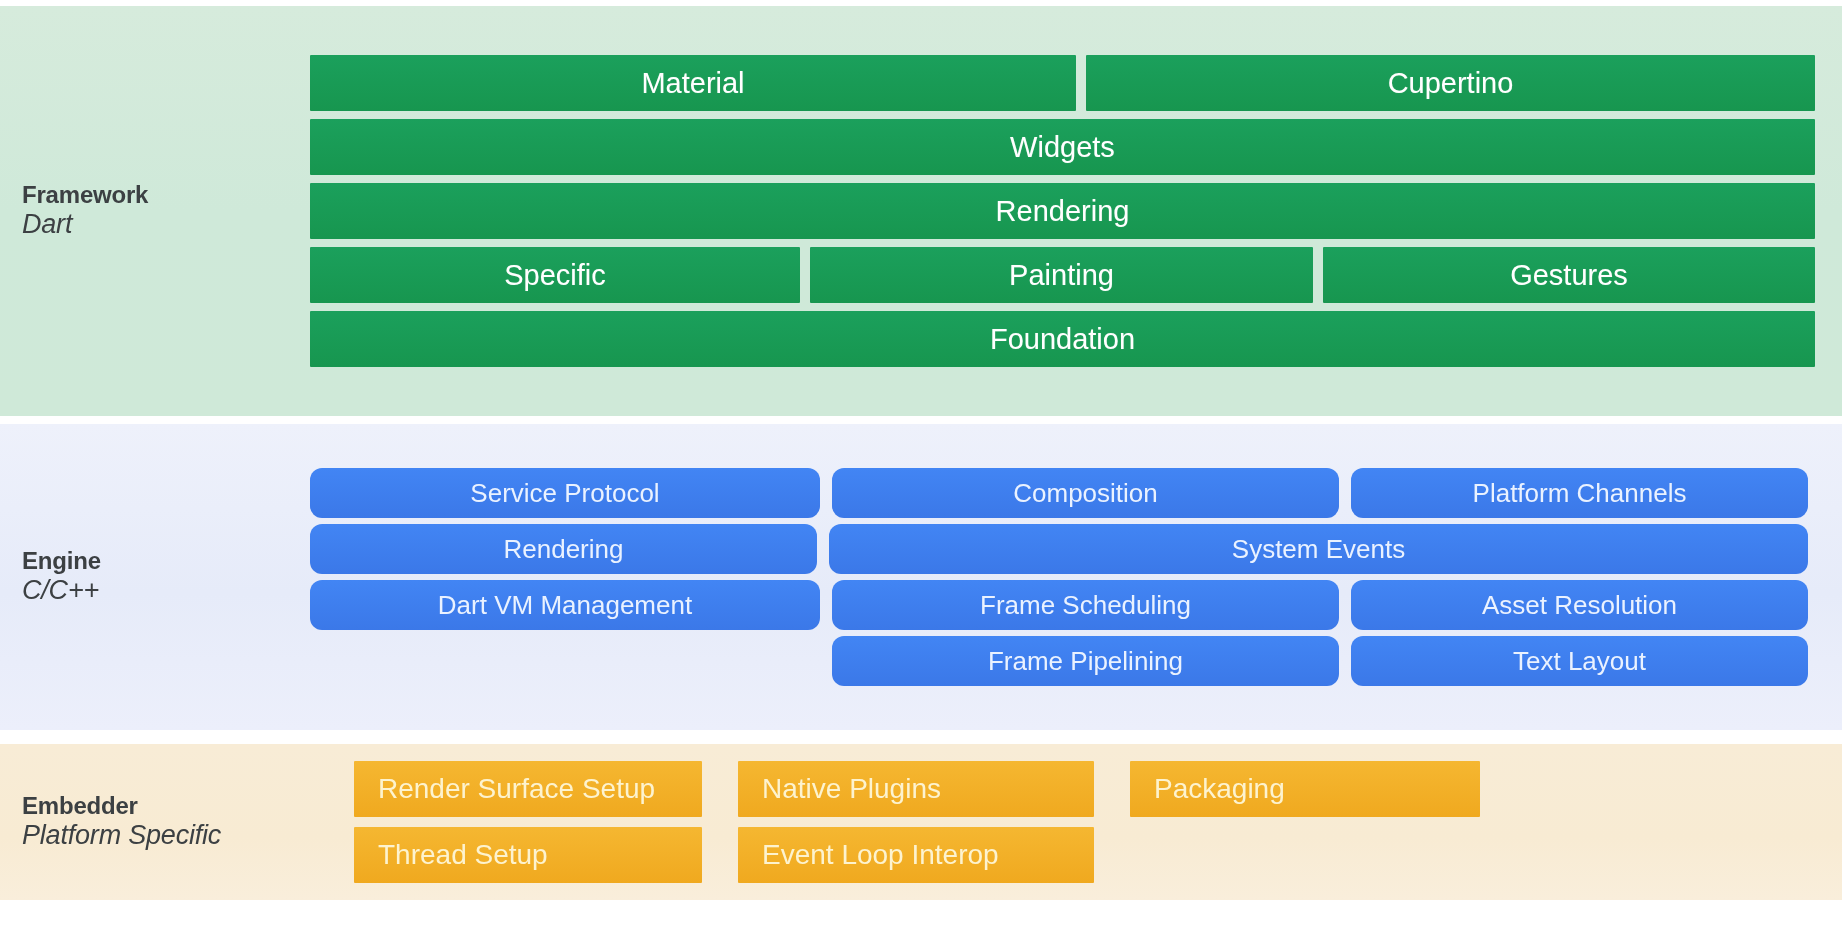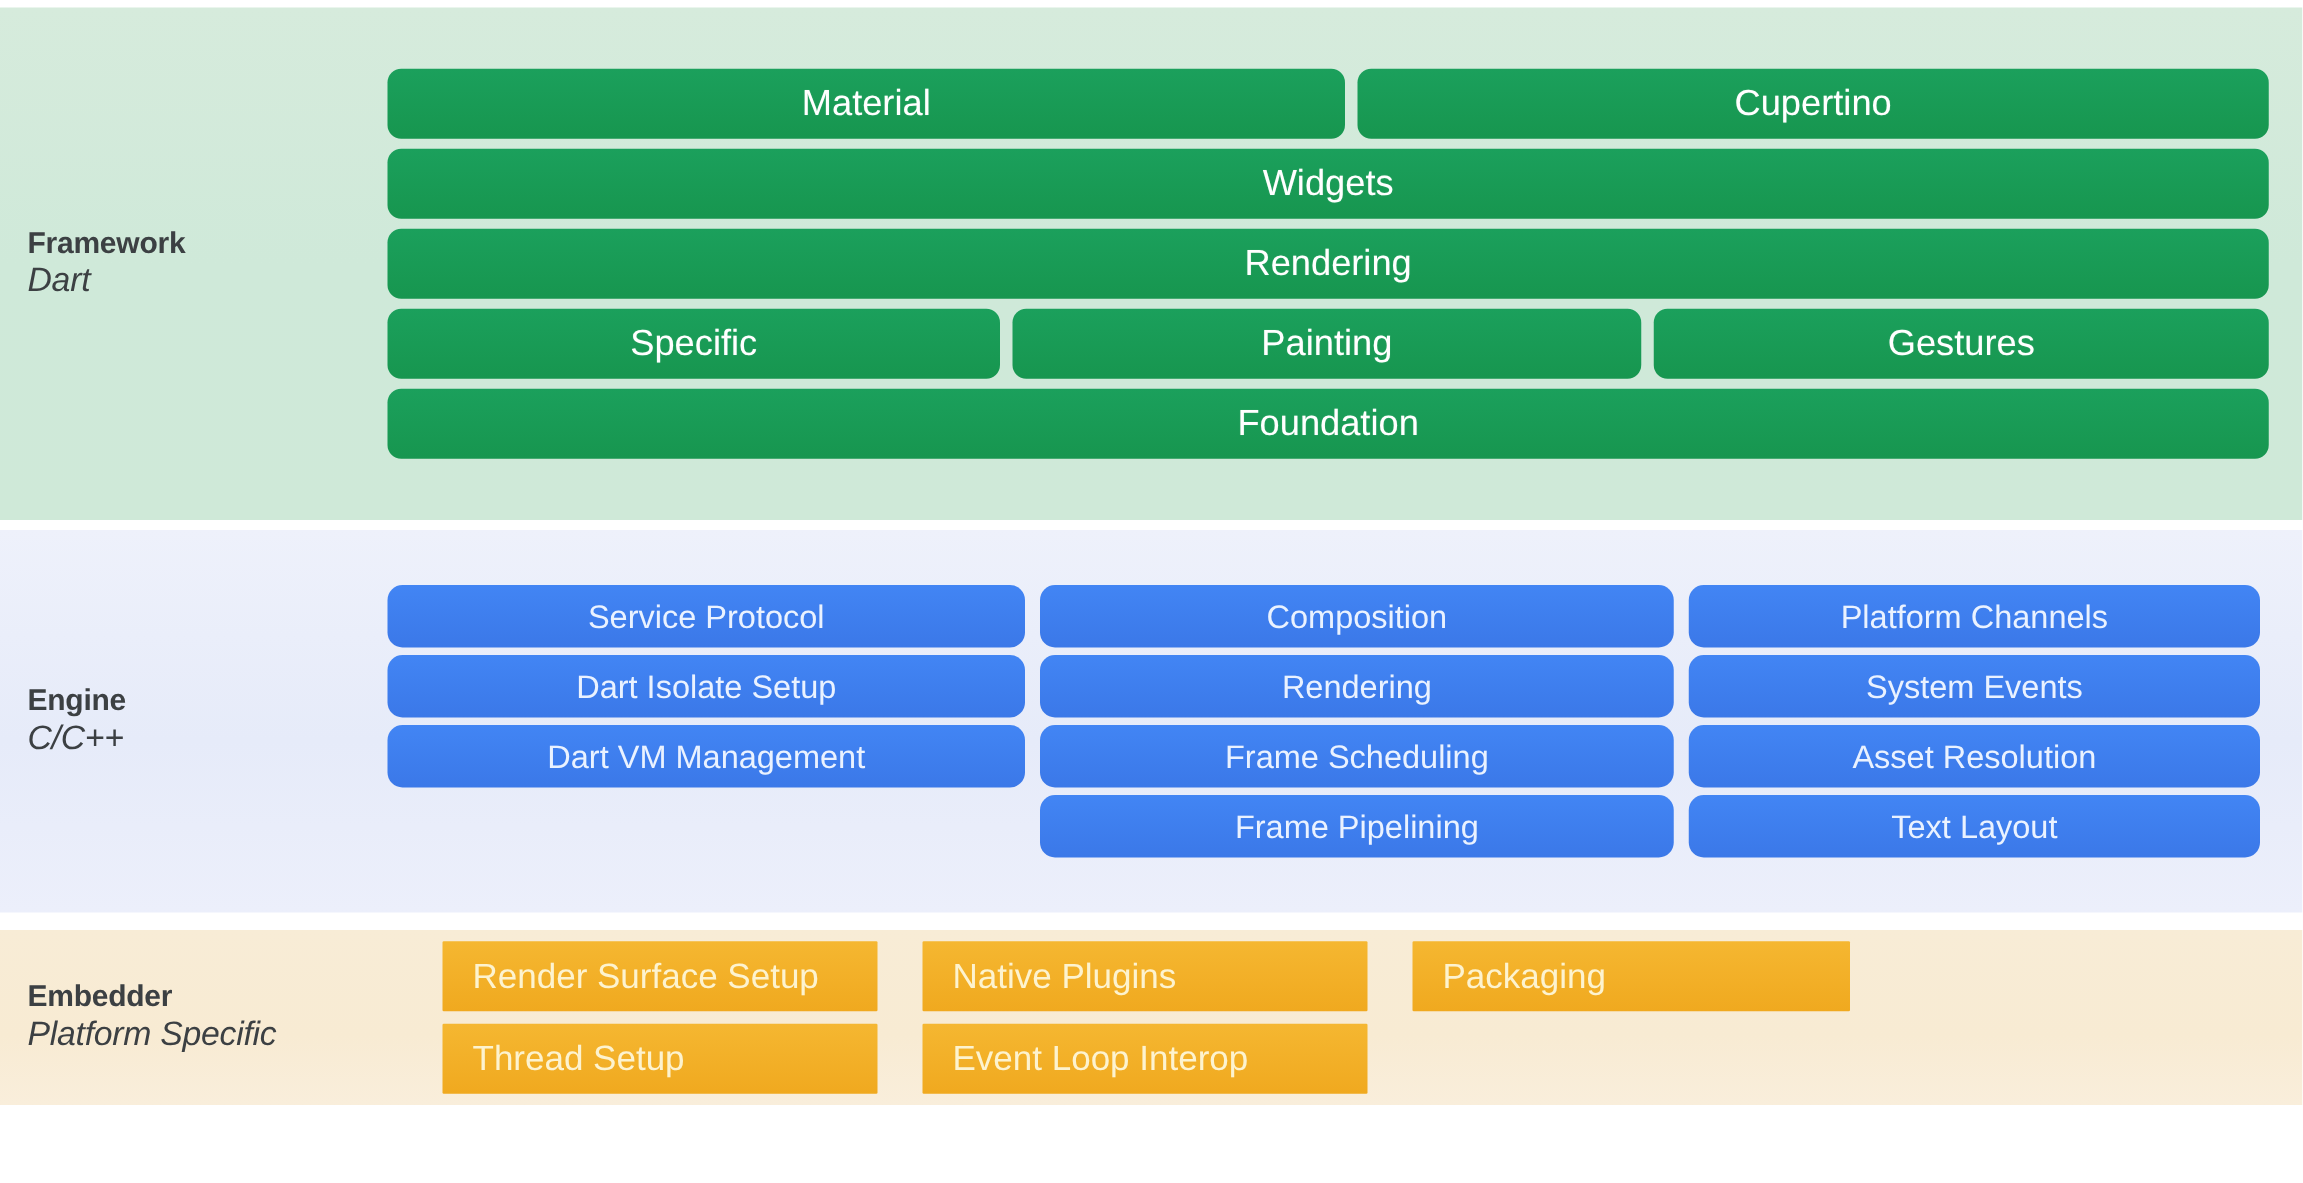--- a/index.html
+++ b/index.html
@@ -63,21 +63,21 @@
   #framework {
     top: 6px;
     height: 410px;
     background: linear-gradient(180deg, #d6ebdc 0%, #cfe9d9 50%, #cfe9d8 100%);
   }
   #framework .layer-rows { padding-right: 27px; gap: 8px; }
   #framework .row { gap: 10px; height: 56px; }
   #framework .cell {
     background: linear-gradient(180deg, #1ba05c 0%, #17964f 100%);
     font-size: 29px;
-    border-radius: 11px;
+    border-radius: 1px;
     text-shadow: 0 0 1px rgba(255,255,255,0.25);
   }
 
   
   #engine {
     top: 424px;
     height: 306px;
     background: linear-gradient(180deg, #eef1fb 0%, #e6ebf9 55%, #eceffb 100%);
   }
   #engine .layer-rows { padding-right: 34px; gap: 6px; }
@@ -88,21 +88,21 @@
     border-radius: 12px;
     color: #eaf2ff;
   }
   #engine .cell.empty {
     background: transparent;
   }
 
   
   #embedder {
     top: 744px;
-    height: 140px;
+    height: 156px;
     background: linear-gradient(180deg, #f8ecd6 0%, #f8ebd3 60%, #f9eedb 100%);
   }
   #embedder .layer-label { flex: 0 0 330px; }
   #embedder .layer-rows { gap: 10px; align-items: flex-start; }
   #embedder .row { gap: 12px; height: 56px; }
   #embedder .cell {
     background: linear-gradient(180deg, #f5b731 0%, #f0a91f 100%);
     font-size: 28px;
     justify-content: flex-start;
     padding-left: 24px;
@@ -174,21 +174,20 @@
     </div>
     <div class="layer-rows">
 
       <div class="row">
         <div class="cell e-c1">Service Protocol</div>
         <div class="cell e-c2">Composition</div>
         <div class="cell e-c3">Platform Channels</div>
       </div>
 
       <div class="row">
-        <div class="cell e-c1">Dart Isolate Setup</div>
         <div class="cell e-c2">Rendering</div>
         <div class="cell e-c3">System Events</div>
       </div>
 
       <div class="row">
         <div class="cell e-c1">Dart VM Management</div>
         <div class="cell e-c2">Frame Scheduling</div>
         <div class="cell e-c3">Asset Resolution</div>
       </div>
 

